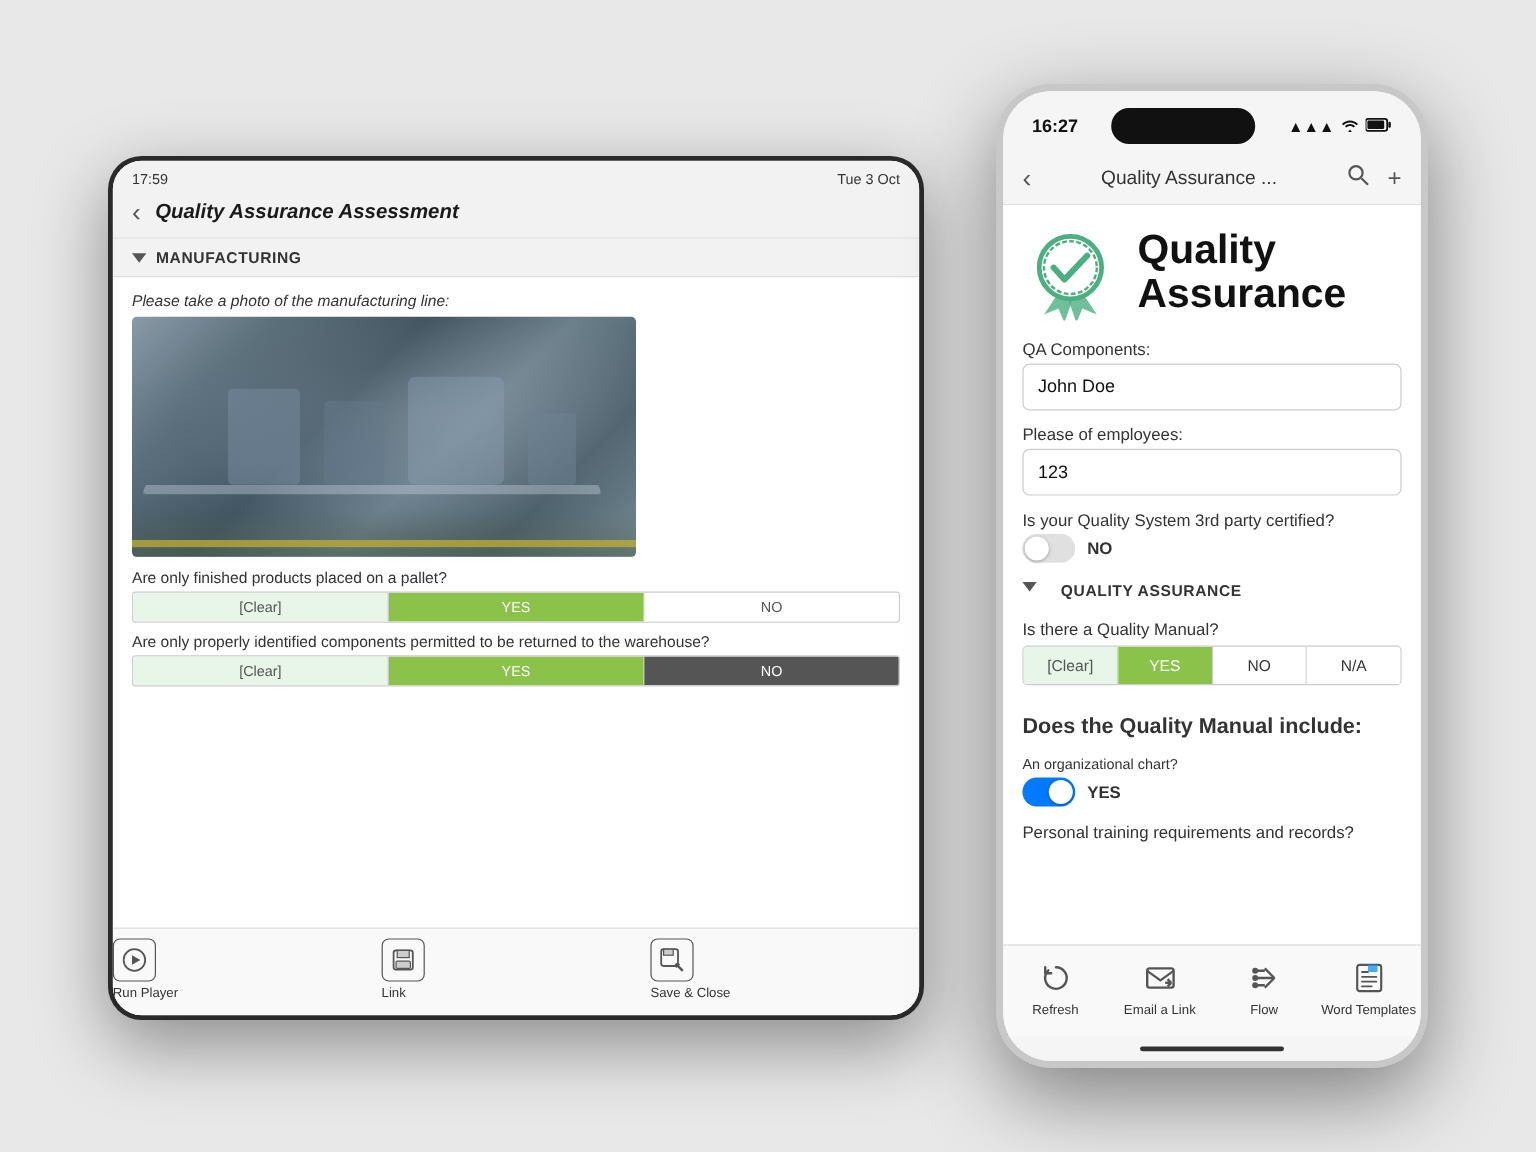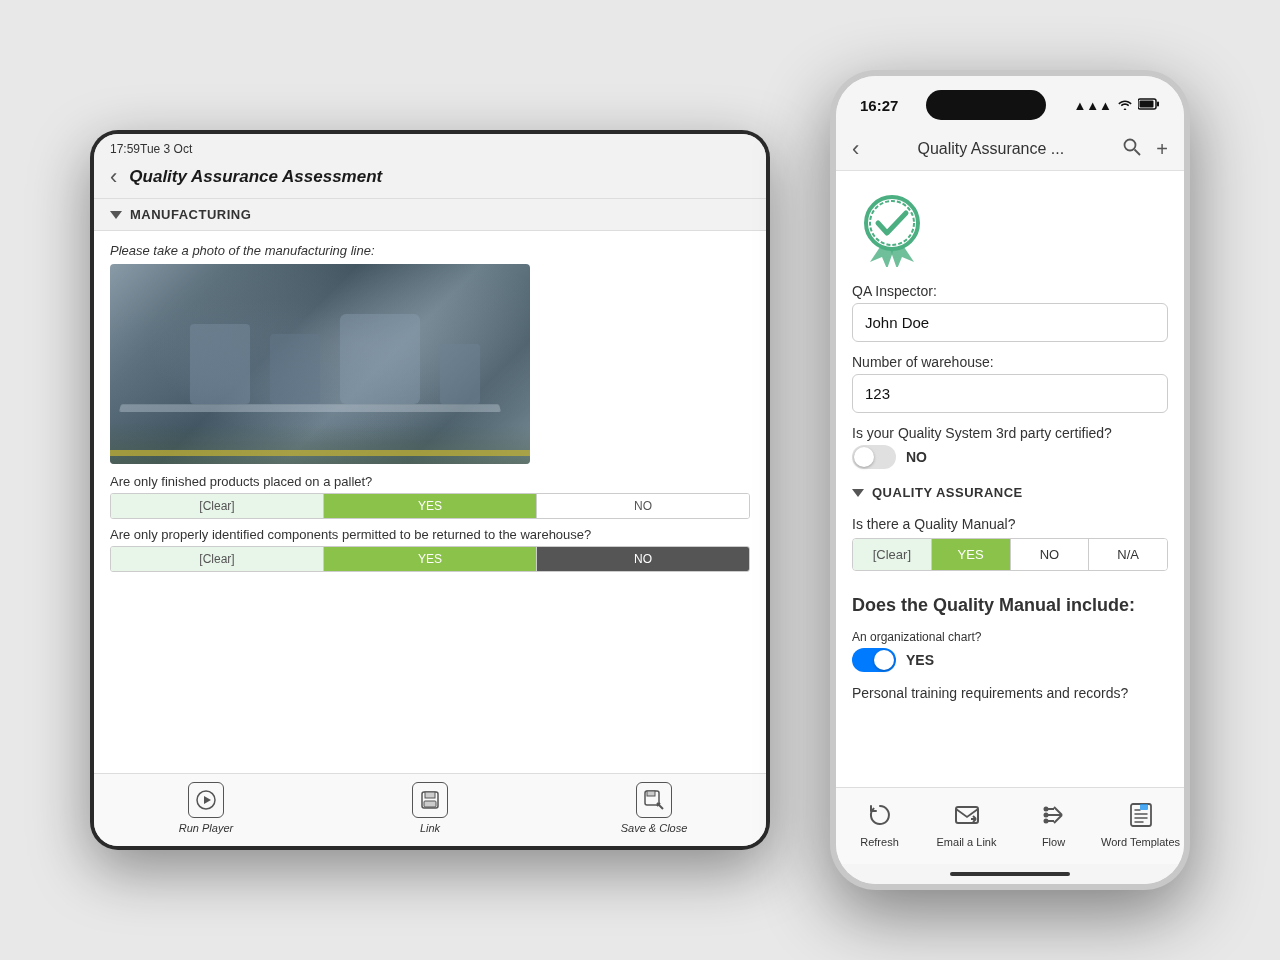--- a/index.html
+++ b/index.html
@@ -38,20 +38,21 @@
       width: 100%;
       height: 100%;
       overflow: hidden;
       display: flex;
       flex-direction: column;
     }
     .tablet-status-bar {
       background: #f2f2f2;
       padding: 8px 16px 4px;
       display: flex;
+      justify-content: space-between;
       align-items: center;
       font-size: 12px;
       color: #333;
       flex-shrink: 0;
     }
     .tablet-nav-bar {
       background: #f2f2f2;
       padding: 4px 16px 8px;
       display: flex;
       align-items: center;
@@ -171,24 +172,23 @@
       background: #f9f9f9;
       border-top: 1px solid #ddd;
       display: flex;
       padding: 8px 0 12px;
       flex-shrink: 0;
     }
     .toolbar-item {
       flex: 1;
       display: flex;
       flex-direction: column;
-      align-items: center;
+      align-items: flex-start;
       gap: 4px;
       cursor: pointer;
-      font-style: italic;
     }
     .toolbar-icon {
       width: 36px;
       height: 36px;
       border: 1.5px solid #555;
       border-radius: 6px;
       display: flex;
       align-items: center;
       justify-content: center;
       font-size: 18px;
@@ -311,22 +311,21 @@
       background: #fff;
       border-radius: 50%;
       box-shadow: 0 1px 3px rgba(0,0,0,0.3);
     }
     .toggle.off .toggle-knob { left: 2px; }
     .toggle.on .toggle-knob { left: 22px; }
     .toggle-label { font-size: 14px; font-weight: 600; color: #333; }
 
     .phone-section-header {
       display: flex;
-      align-items: center;
-      gap: 8px;
+      gap: 20px;
       padding: 4px 0;
     }
     .section-title-phone {
       font-size: 13px;
       font-weight: 700;
       color: #333;
       letter-spacing: 0.5px;
     }
 
     .qa-question { font-size: 14px; color: #333; margin-bottom: 6px; }
@@ -559,29 +558,33 @@
 
             <path d="M28 60 L18 75 L30 70 L35 82 L42 62" fill="#4CAF82" opacity="0.8"></path>
 
             <path d="M52 60 L62 75 L50 70 L45 82 L38 62" fill="#4CAF82" opacity="0.8"></path>
 
             <circle cx="40" cy="36" r="26" fill="#fff" stroke="#4CAF82" stroke-width="4"></circle>
             <circle cx="40" cy="36" r="22" fill="none" stroke="#4CAF82" stroke-width="2" stroke-dasharray="4 2"></circle>
 
             <path d="M26 36 L35 46 L54 26" stroke="#4CAF82" stroke-width="5" fill="none" stroke-linecap="round" stroke-linejoin="round"></path>
           </svg>
+          <div class="qa-title">
+            <span>Quality</span><br>
+            <span>Assurance</span>
+          </div>
         </div>
 
         <div>
-          <div class="field-label">QA Inspector:</div>
+          <div class="field-label">QA Components:</div>
           <div class="field-input">John Doe</div>
         </div>
 
         <div>
-          <div class="field-label">Number of warehouse:</div>
+          <div class="field-label">Please of employees:</div>
           <div class="field-input">123</div>
         </div>
 
         <div>
           <div class="field-label">Is your Quality System 3rd party certified?</div>
           <div class="toggle-row">
             <div class="toggle off">
               <div class="toggle-knob"></div>
             </div>
             <span class="toggle-label">NO</span>

